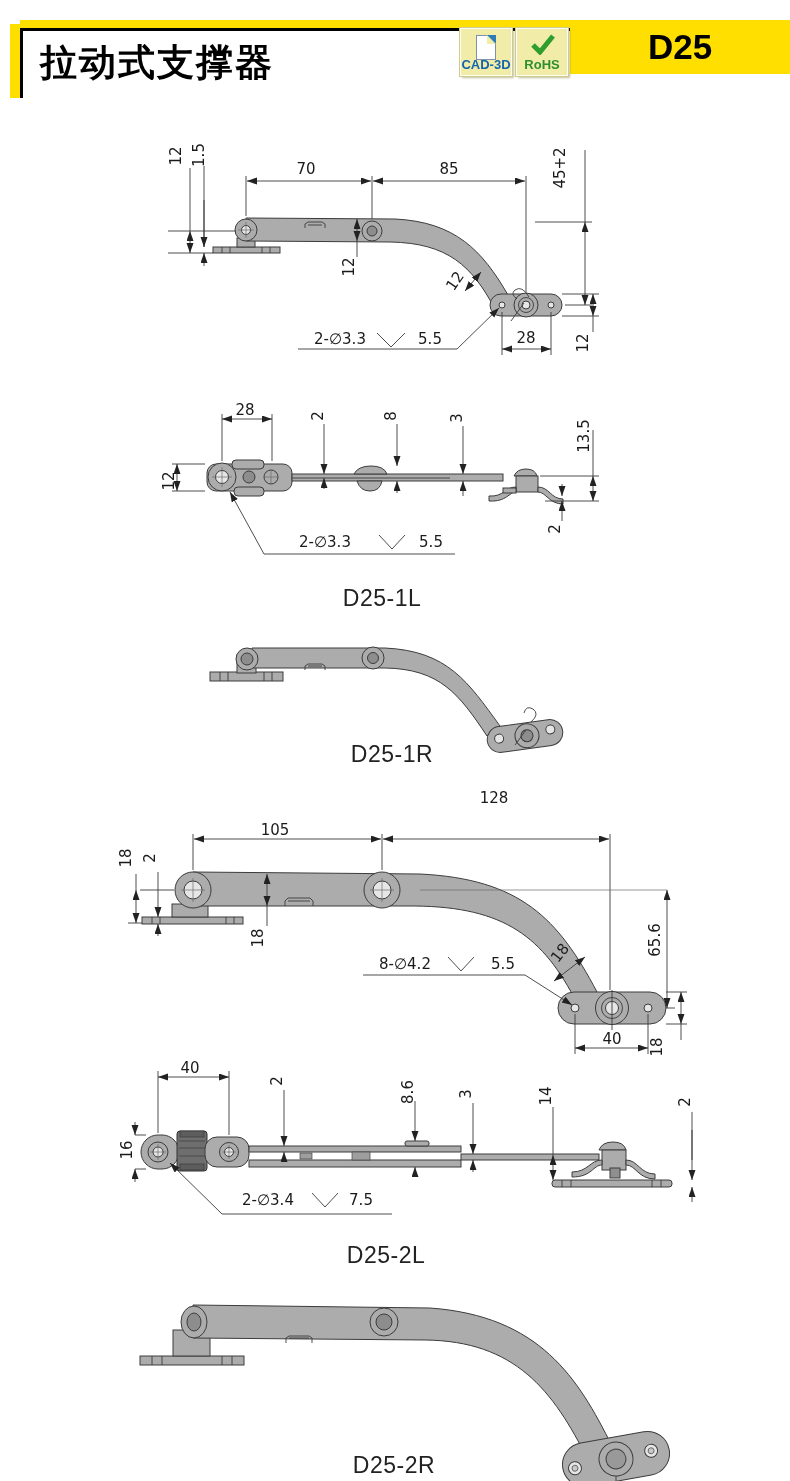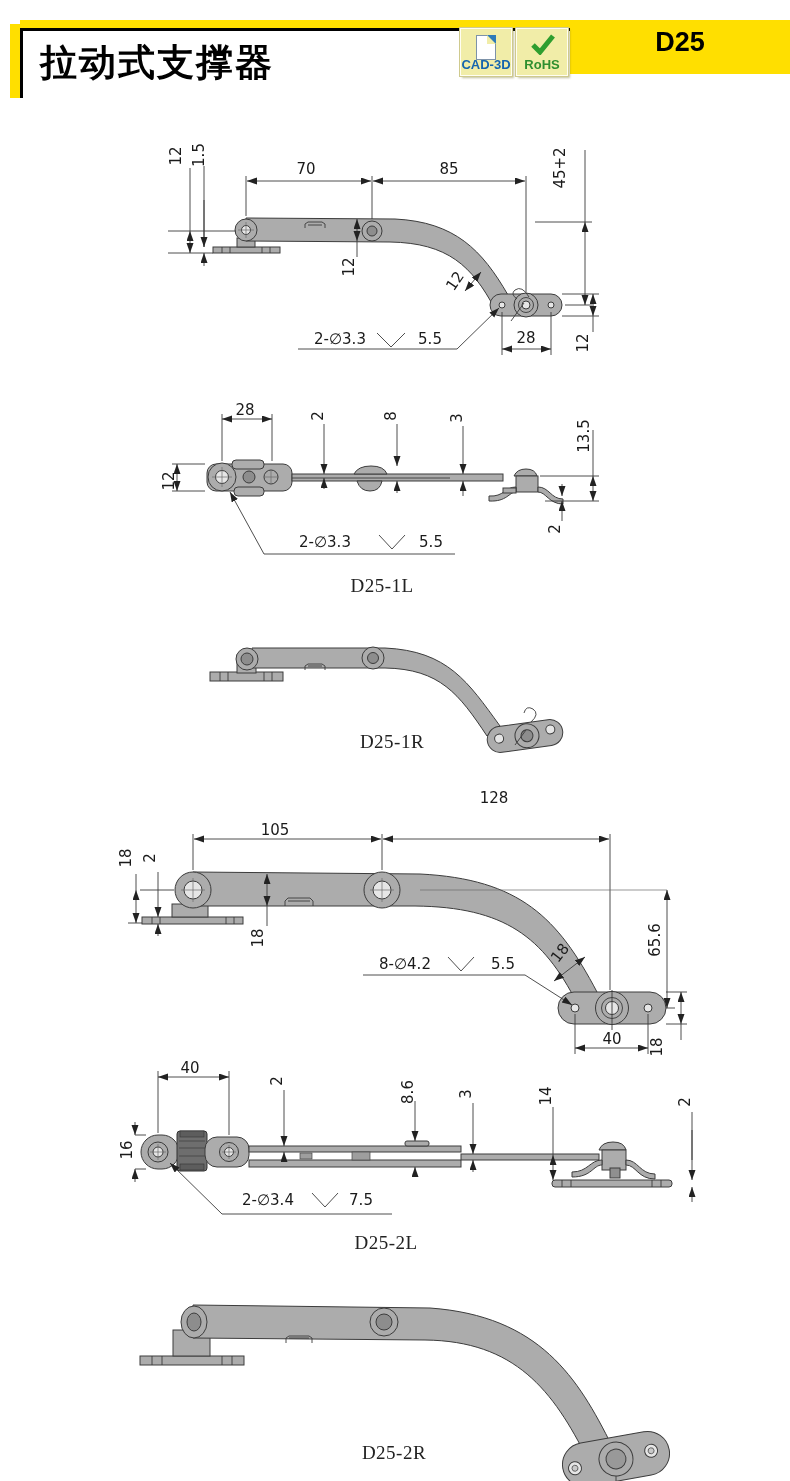--- a/index.html
+++ b/index.html
@@ -6,21 +6,21 @@
   .page{position:relative;width:790px;height:1481px;background:#fff;overflow:hidden;
         font-family:"Liberation Sans",sans-serif;}
   
   .hd-strip{position:absolute;left:20px;top:20px;width:552px;height:8px;background:#FFDF00;}
   .hd-block{position:absolute;left:570px;top:20px;width:220px;height:54px;background:#FFDF00;}
   .hd-leftbar{position:absolute;left:10px;top:24px;width:10px;height:74px;background:#FFDF00;}
   .hd-topline{position:absolute;left:20px;top:28px;width:550px;height:3px;background:#000;}
   .hd-leftline{position:absolute;left:20px;top:28px;width:3px;height:70px;background:#000;}
   .hd-title{position:absolute;left:40px;top:38px;font-size:37px;font-weight:bold;color:#000;
             letter-spacing:2px;white-space:nowrap;}
-  .hd-code{position:absolute;left:570px;top:27px;width:220px;text-align:center;font-size:27px;
+  .hd-code{position:absolute;left:570px;top:27px;width:220px;text-align:center;font-size:35px;
            font-weight:bold;color:#000;font-family:"Liberation Sans",sans-serif;}
   .badge{position:absolute;top:28px;width:52px;height:48px;background:#F1EDA8;
          border:1px solid #fffef2;box-shadow:0 0 0 1px #cfca8e,2px 2px 2px rgba(120,115,40,.45);
          box-sizing:border-box;text-align:center;}
   .badge .lbl{position:absolute;bottom:3px;left:0;right:0;font-size:13px;font-weight:bold;}
   .badge-cad{left:460px;}
   .badge-rohs{left:516px;}
   .badge-cad .lbl{color:#1565ae;}
   .badge-rohs .lbl{color:#2f8f2f;}
   .doc-ic{position:absolute;left:15px;top:6px;width:18px;height:23px;background:#fff;
@@ -32,22 +32,22 @@
   svg.fig{position:absolute;}
   .part{fill:#ACACAC;stroke:#3c3c3c;stroke-width:1;}
   .partd{fill:#8d8d8d;stroke:#3c3c3c;stroke-width:1;}
   .hole{fill:#e6e6e6;stroke:#3c3c3c;stroke-width:1;}
   .dl{stroke:#3a3a3a;stroke-width:0.9;fill:none;}
   .cl{stroke:#6a6a6a;stroke-width:0.7;fill:none;}
   .dim{position:absolute;font-size:15px;color:#1a1a1a;white-space:nowrap;
        font-family:"DejaVu Sans","Liberation Sans",sans-serif;
        transform:translate(-50%,-50%);}
   .rv{transform:translate(-50%,-50%) rotate(-90deg);}
-  .cap{position:absolute;font-size:19px;color:#222;letter-spacing:.5px;white-space:nowrap;
-       font-family:Liberation Serif, serif;transform:translate(-50%,-50%);}
+  .cap{position:absolute;font-size:23px;color:#222;letter-spacing:.5px;white-space:nowrap;
+       font-family:Liberation Sans, sans-serif;transform:translate(-50%,-50%);margin-top:12px;}
 </style>
 </head>
 <body>
 
 <div class="page">
 
   <div>
     <div class="hd-leftbar"></div>
     <div class="hd-strip"></div>
     <div class="hd-topline"></div>

